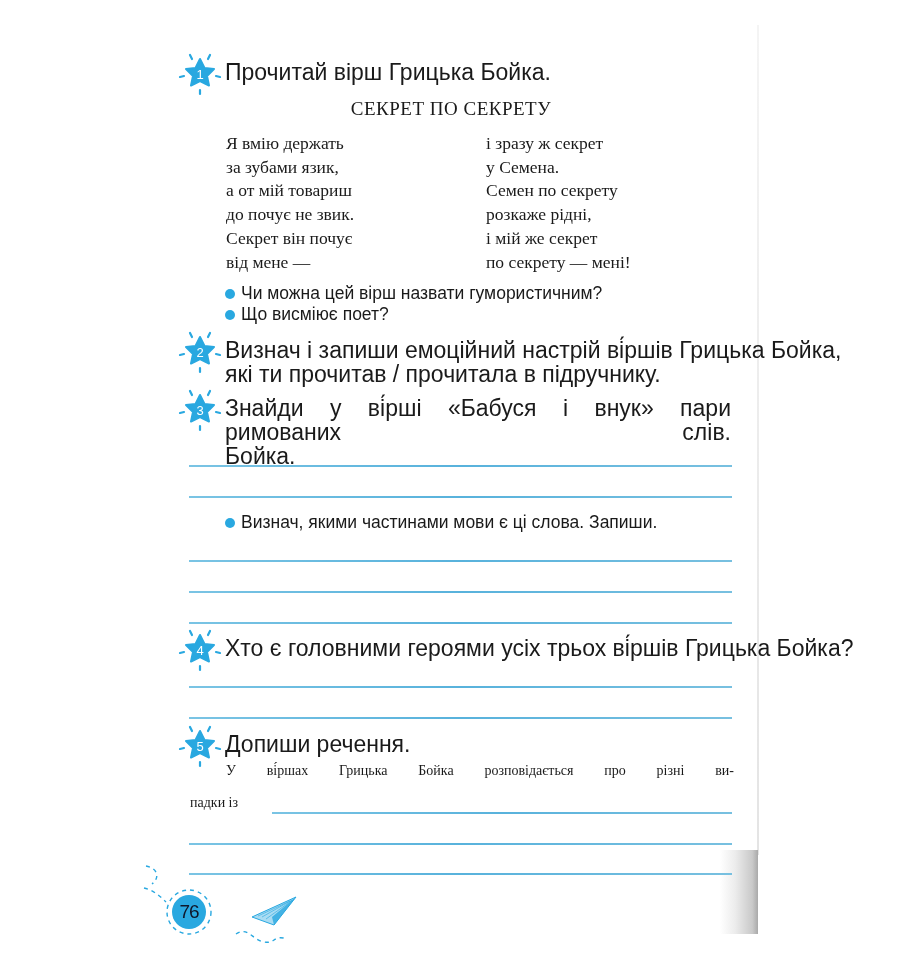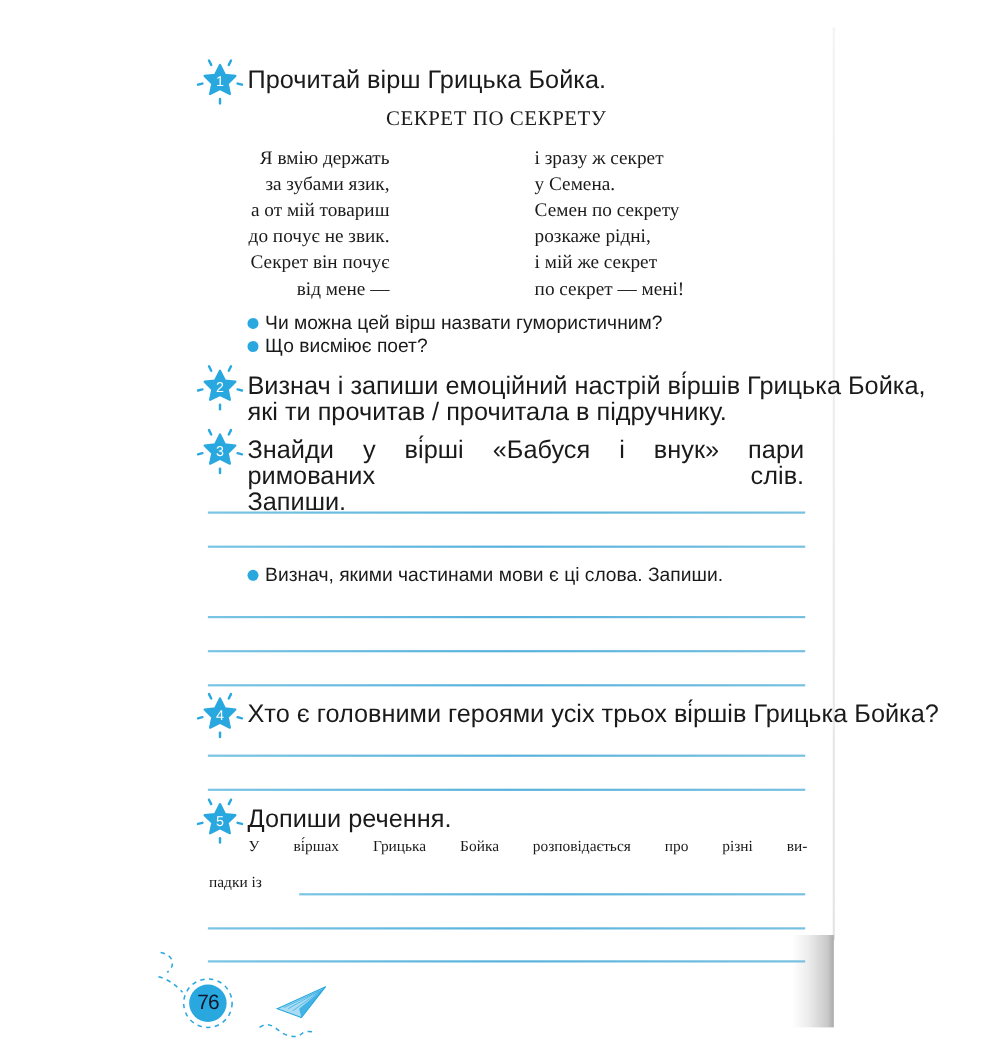--- a/index.html
+++ b/index.html
@@ -44,35 +44,35 @@
           <line x1="23" y1="40" x2="23" y2="44"></line>
         </g>
         <path d="M23 9 L27.5 18 L37 19 L30 26 L32 35.5 L23 31 L14 35.5 L16 26 L9 19 L18.5 18 Z" fill="#29a8e0" stroke="#29a8e0" stroke-width="2" stroke-linejoin="round"></path>
         <text x="23" y="28.5" text-anchor="middle" font-family="Liberation Sans, sans-serif" font-size="13" fill="#fff">1</text>
       </svg>
     </div>
     <div class="task-text">Прочитай вірш Грицька Бойка.</div>
   </div>
 
   <div class="poem-title">СЕКРЕТ ПО СЕКРЕТУ</div>
-  <div class="poem-col" style="left:226px;text-align:right;">
+  <div class="poem-col" style="left:226px;">
     <div>Я вмію держать</div>
     <div>за зубами язик,</div>
     <div>а от мій товариш</div>
     <div>до почує не звик.</div>
     <div>Секрет він почує</div>
     <div>від мене —</div>
   </div>
   <div class="poem-col" style="left:486px;">
     <div>і зразу ж секрет</div>
     <div>у Семена.</div>
     <div>Семен по секрету</div>
     <div>розкаже рідні,</div>
     <div>і мій же секрет</div>
-    <div>по секрет — мені!</div>
+    <div>по секрету — мені!</div>
   </div>
 
   <div class="bullet" style="left:225px; top:283px;">
     <span class="dot"></span>
     <span>Чи можна цей вірш назвати гумористичним?</span>
   </div>
   <div class="bullet" style="left:225px; top:304px;">
     <span class="dot"></span>
     <span>Що висміює поет?</span>
   </div>
@@ -106,21 +106,21 @@
           <line x1="3" y1="27" x2="7" y2="26"></line>
             <line x1="43" y1="27" x2="39" y2="26"></line>
           <line x1="23" y1="40" x2="23" y2="44"></line>
         </g>
         <path d="M23 9 L27.5 18 L37 19 L30 26 L32 35.5 L23 31 L14 35.5 L16 26 L9 19 L18.5 18 Z" fill="#29a8e0" stroke="#29a8e0" stroke-width="2" stroke-linejoin="round"></path>
         <text x="23" y="28.5" text-anchor="middle" font-family="Liberation Sans, sans-serif" font-size="13" fill="#fff">3</text>
       </svg>
     </div>
     <div class="task-text" style="width:506px;">
       <div style="text-align:justify; text-align-last:justify;">Знайди у ві́рші «Бабуся і внук» пари римованих слів.</div>
-      <div>Запиши.</div>
+      <div>Бойка.</div>
     </div>
   </div>
 
   <div class="wline" style="top:465px;"></div>
   <div class="wline" style="top:496px;"></div>
 
   <div class="bullet" style="left:225px; top:512px;">
     <span class="dot"></span>
     <span>Визнач, якими частинами мови є ці слова. Запиши.</span>
   </div>

